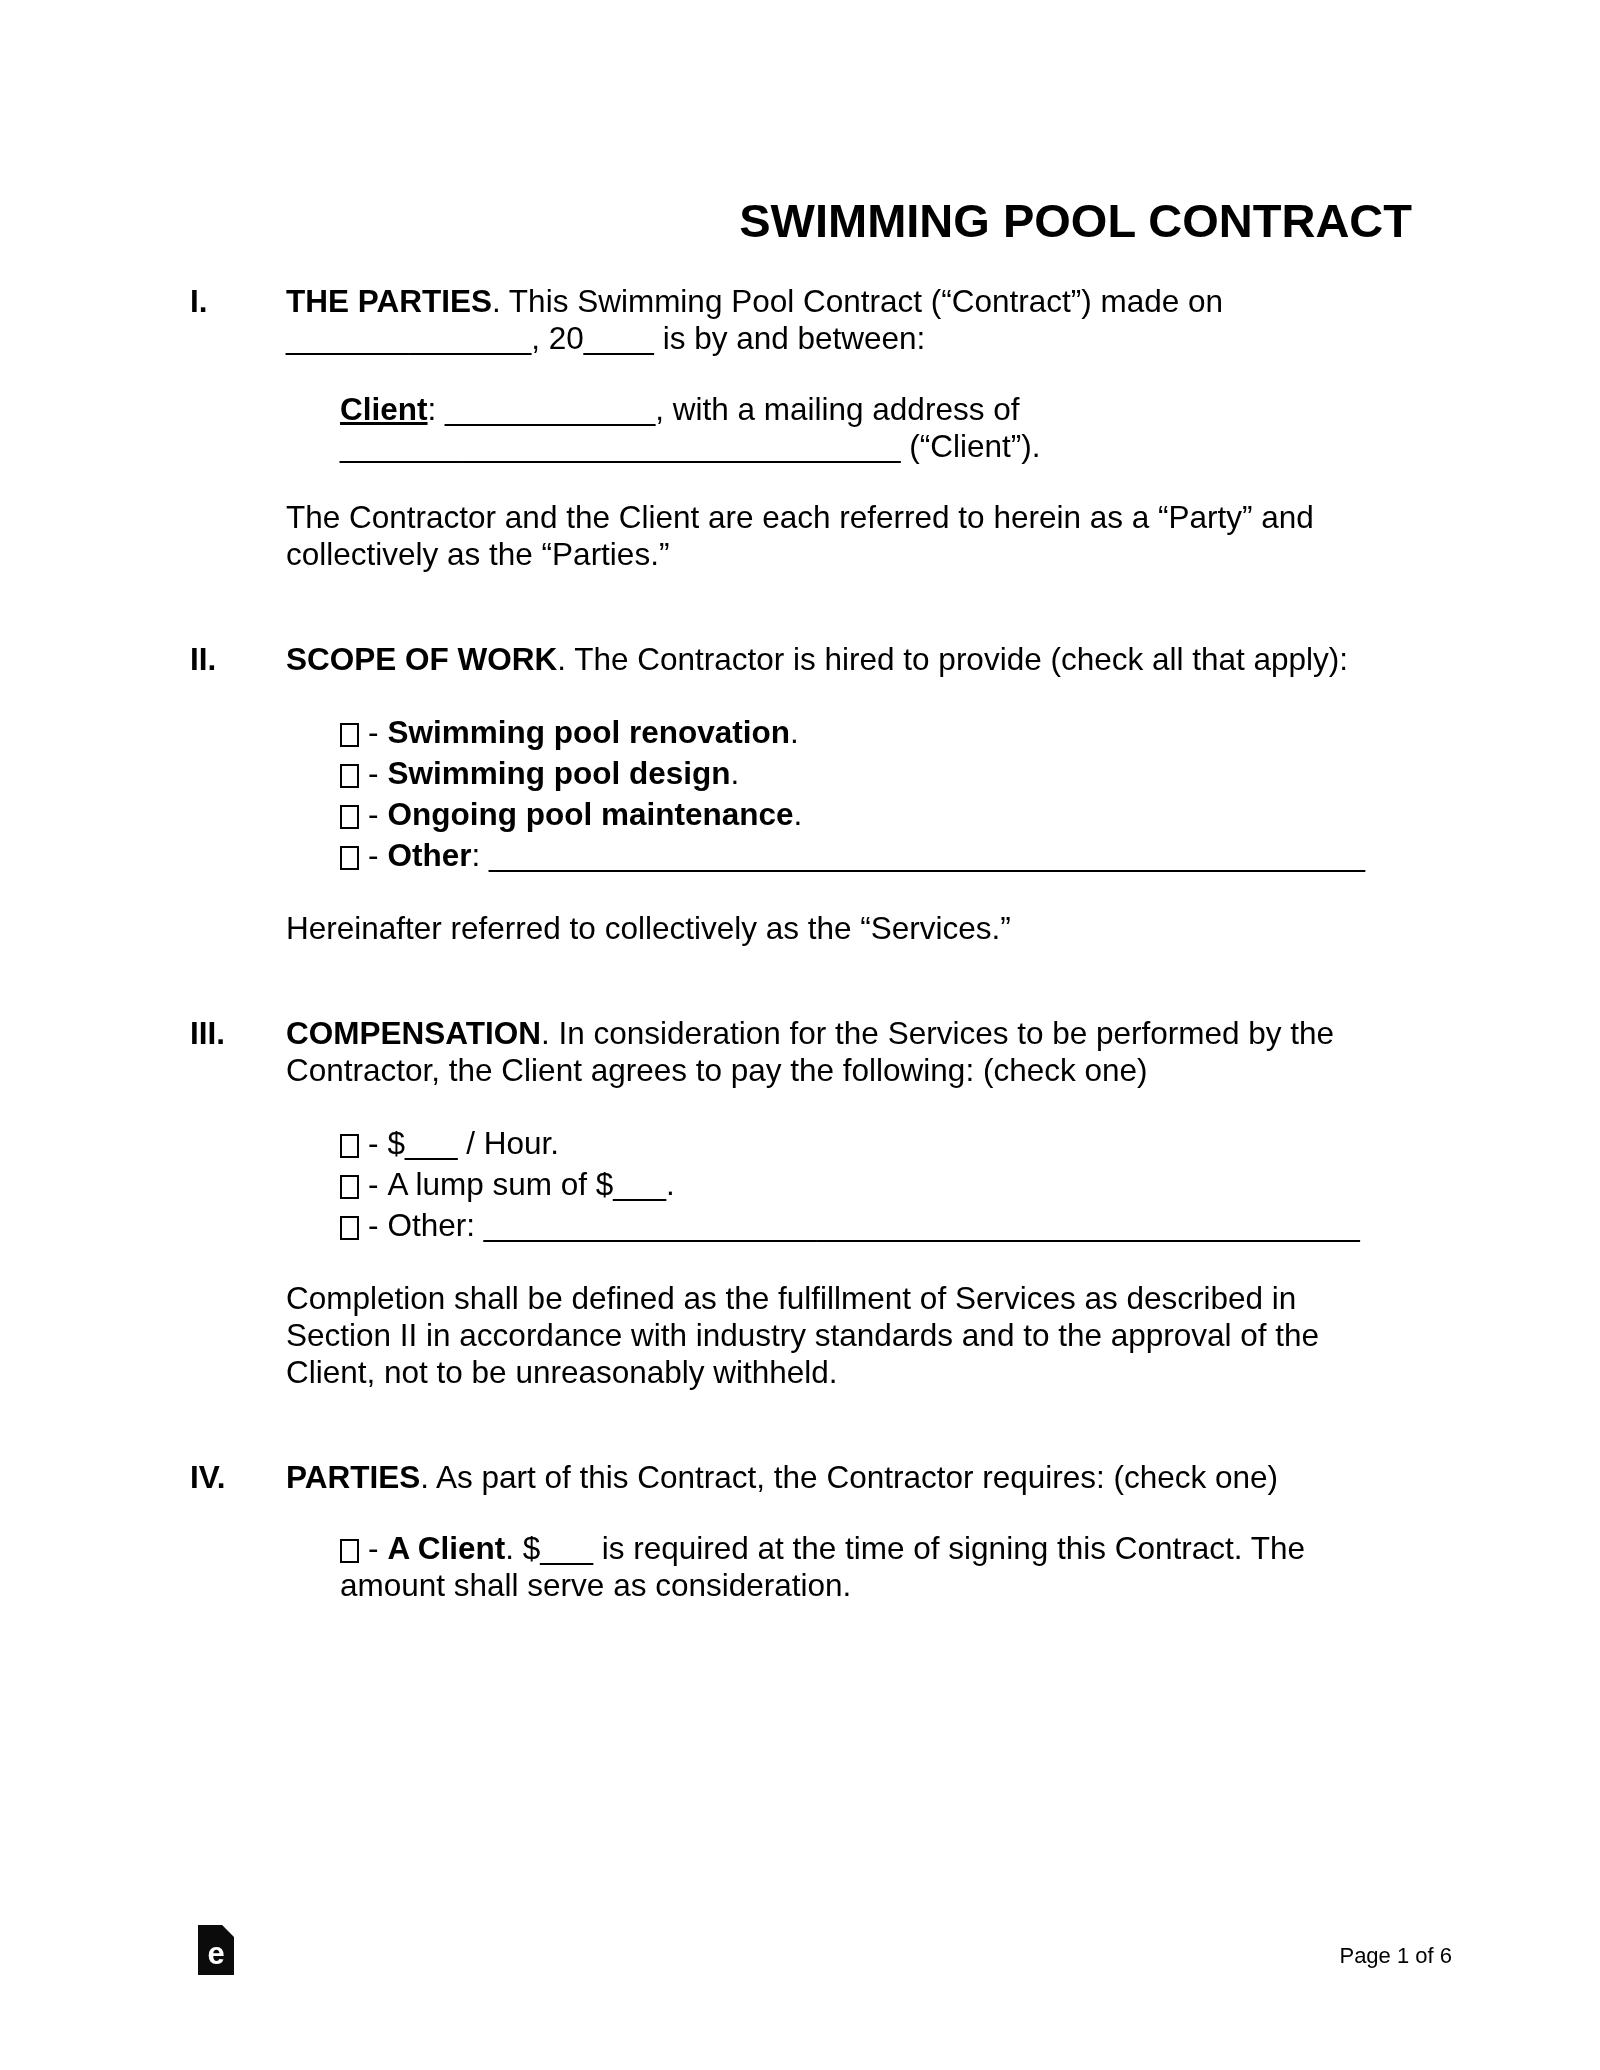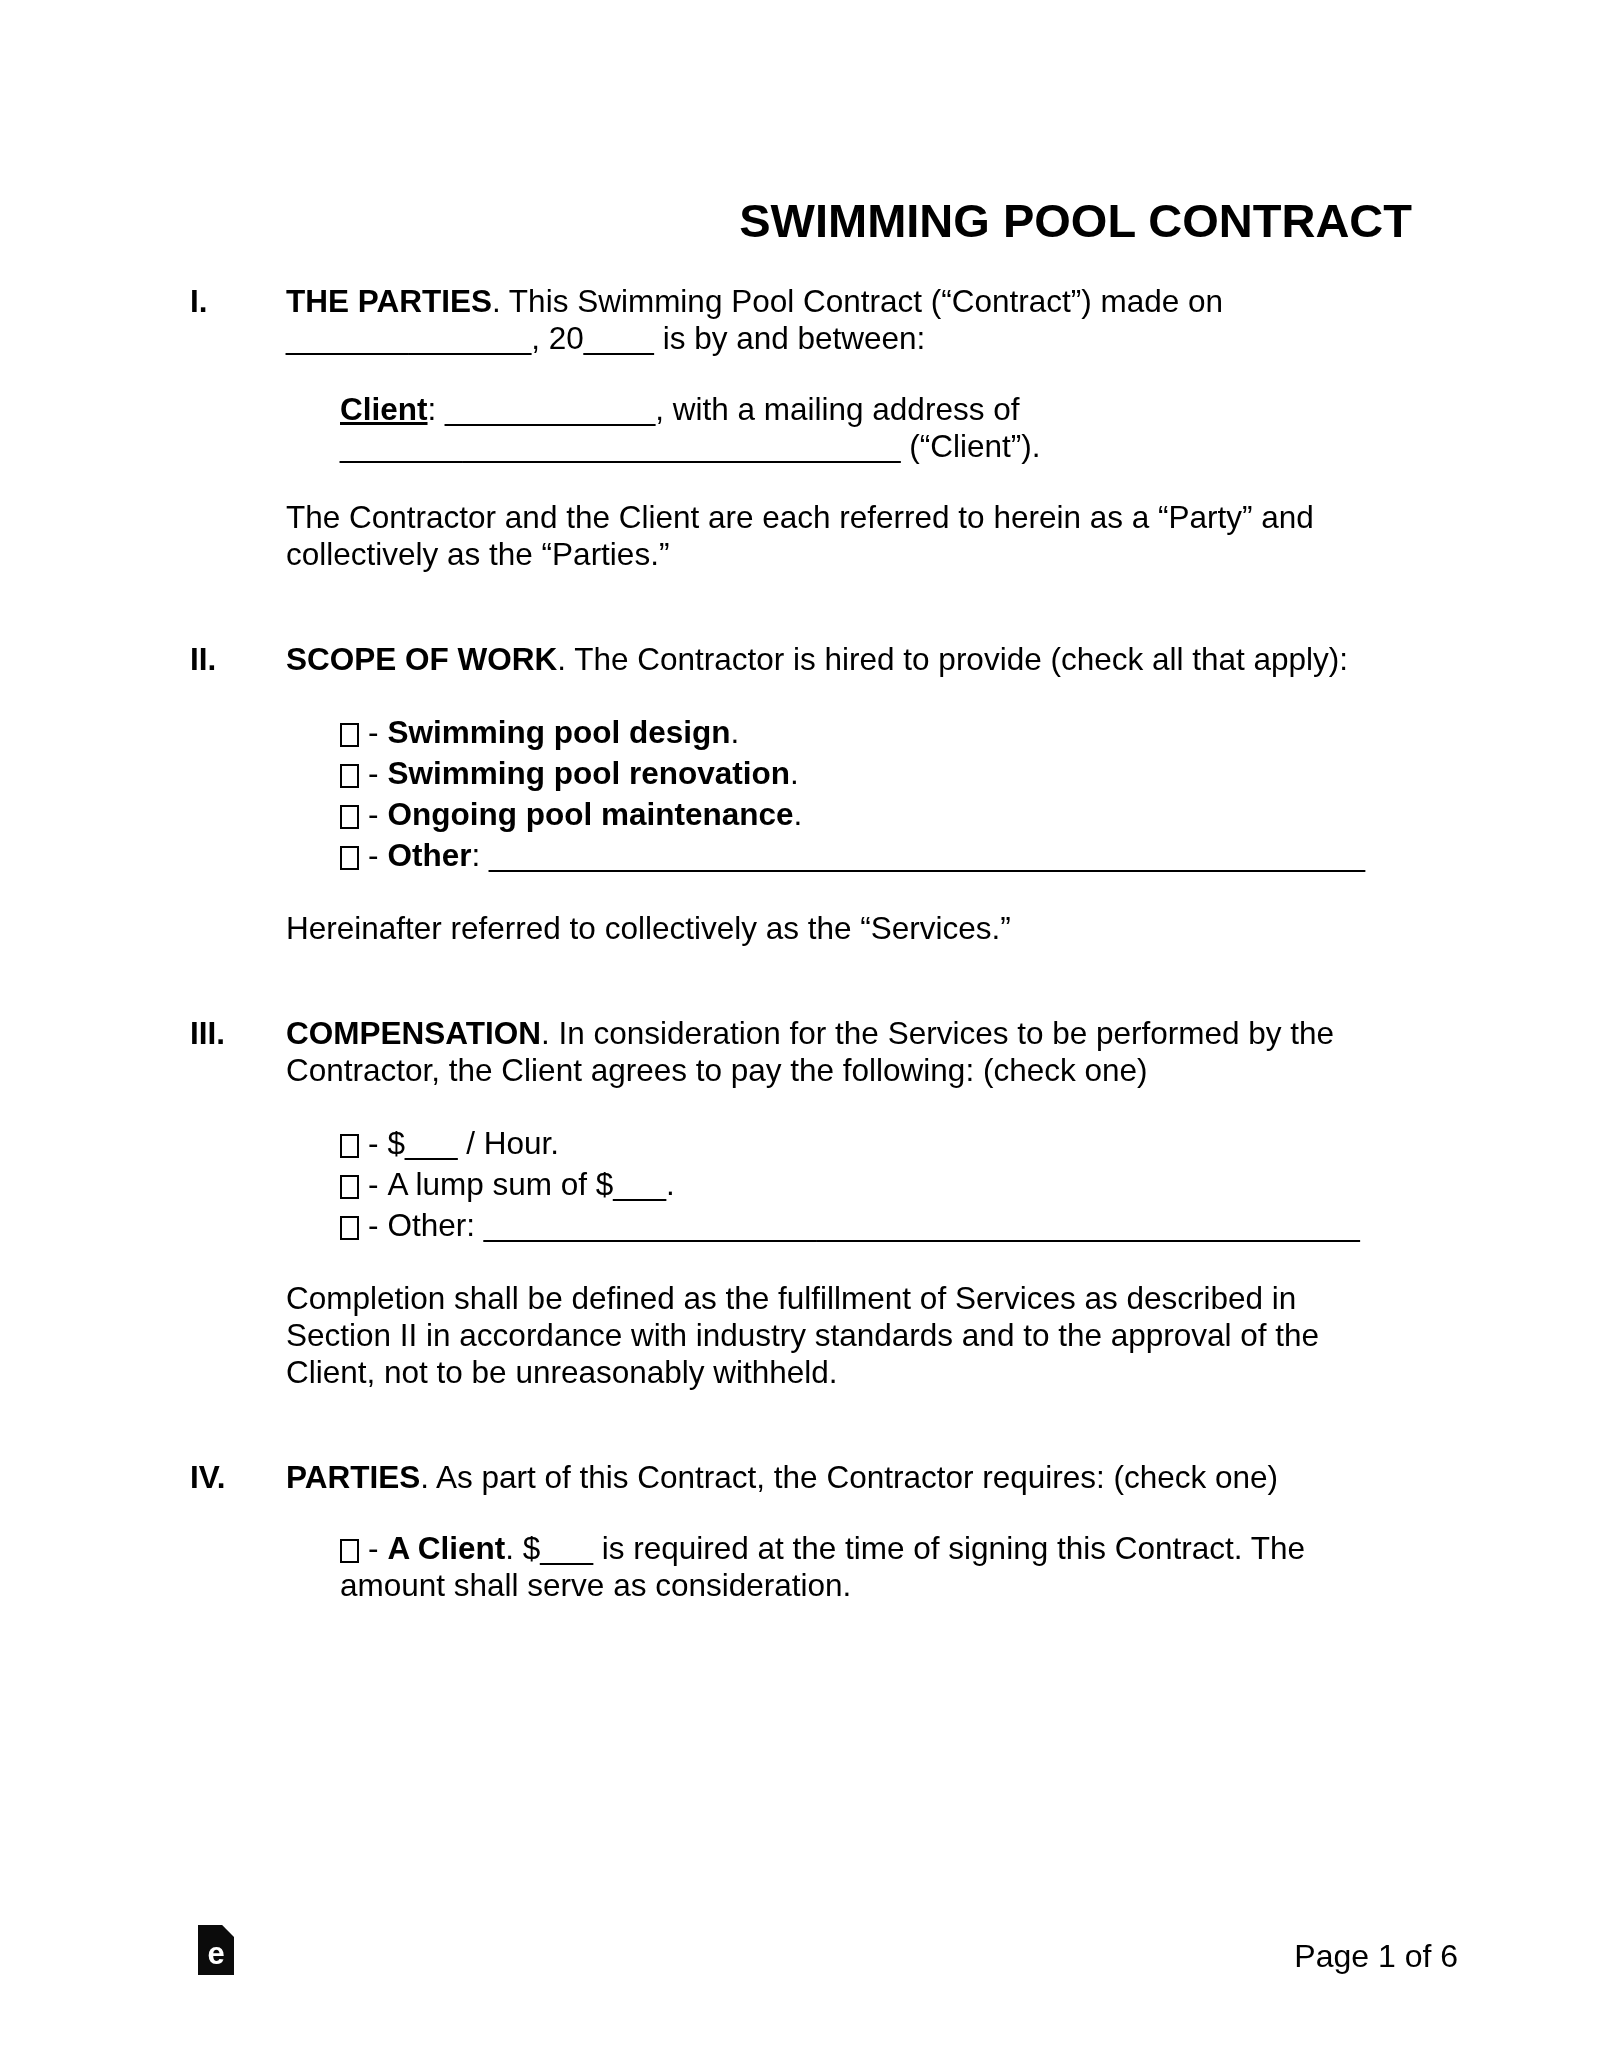--- a/index.html
+++ b/index.html
@@ -37,22 +37,22 @@
     position:absolute; left:198px; top:1925px;
     width:36px; height:50px; background:#0b0b0b;
     clip-path: polygon(0 0, 67% 0, 100% 24%, 100% 100%, 0 100%);
     display:flex; align-items:center; justify-content:center;
   }
   .logo-letter {
     color:#ffffff; font-weight:bold; font-size:31px; line-height:31px;
     margin-top:6px;
   }
   .page-num {
-    position:absolute; top:1940px; right:142px;
-    font-size:32px; line-height:32px;margin-left:27px;
+    position:absolute; top:1940px; right:148px;
+    font-size:22px; line-height:32px;margin-left:27px;
   }
 </style>
 </head>
 <body>
 
 <div class="page">
 
   <h1 class="title">SWIMMING POOL CONTRACT</h1>
 
   <div class="section">
@@ -62,22 +62,22 @@
       <p class="indent"><span class="b u">Client</span><span>: ____________, with a mailing address of ________________________________ (“Client”).</span></p>
       <p>The Contractor and the Client are each referred to herein as a “Party” and collectively as the “Parties.”</p>
     </div>
   </div>
 
   <div class="section">
     <div class="num">II.</div>
     <div class="content">
       <p><span class="b">SCOPE OF WORK</span><span>. The Contractor is hired to provide (check all that apply):</span></p>
       <ul class="checklist">
+        <li><span class="cb"></span><span class="dash">-</span><span class="b">Swimming pool renovation</span><span>.</span></li>
         <li><span class="cb"></span><span class="dash">-</span><span class="b">Swimming pool design</span><span>.</span></li>
-        <li><span class="cb"></span><span class="dash">-</span><span class="b">Swimming pool renovation</span><span>.</span></li>
         <li><span class="cb"></span><span class="dash">-</span><span class="b">Ongoing pool maintenance</span><span>.</span></li>
         <li><span class="cb"></span><span class="dash">-</span><span class="b">Other</span><span>: __________________________________________________</span></li>
       </ul>
       <p>Hereinafter referred to collectively as the “Services.”</p>
     </div>
   </div>
 
   <div class="section">
     <div class="num">III.</div>
     <div class="content">

